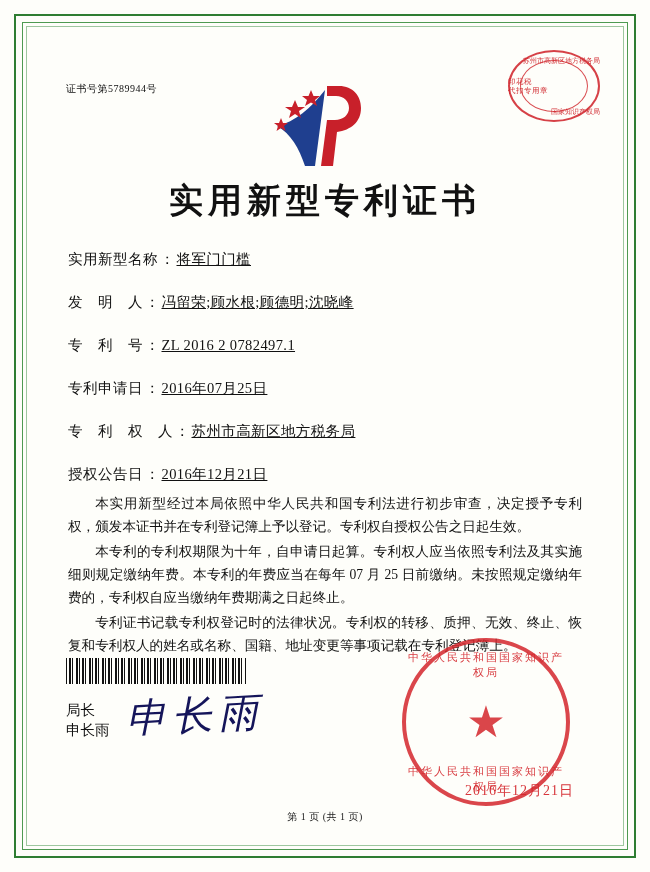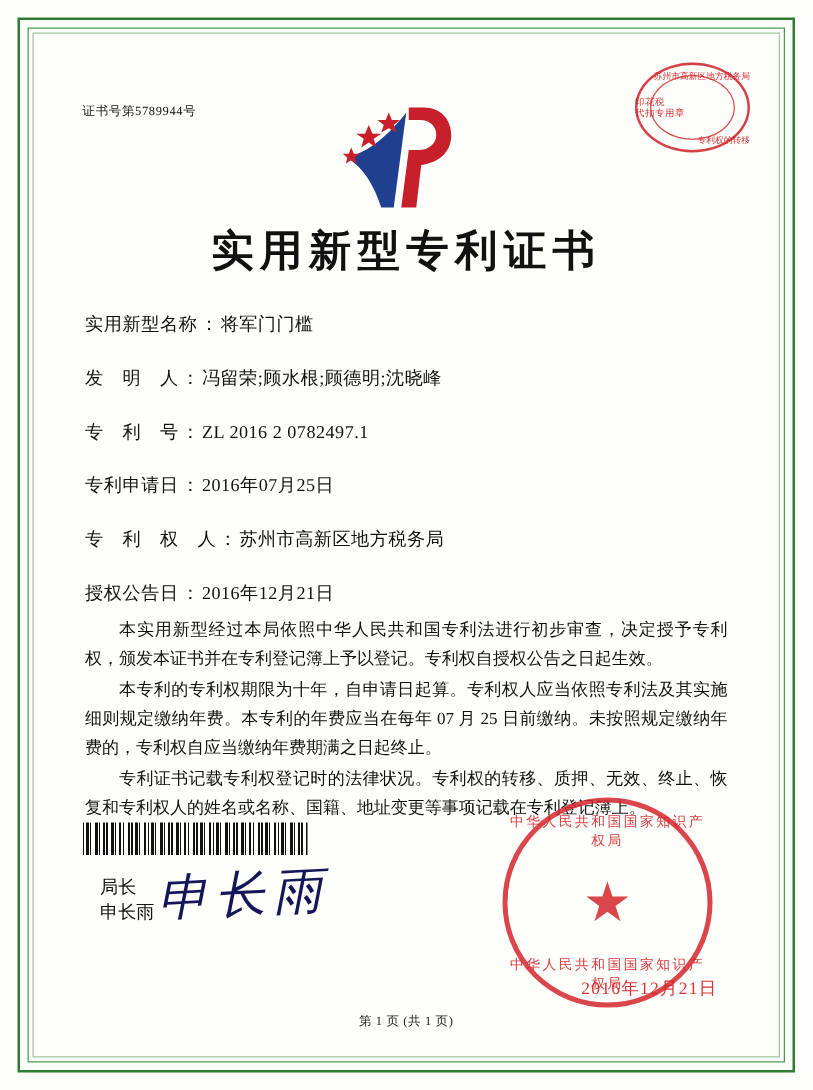--- a/index.html
+++ b/index.html
@@ -159,20 +159,21 @@
   }
   .field-label {
     white-space: nowrap;
     letter-spacing: 0.5px;
   }
   .field-sep {
     padding: 0 2px;
   }
   .field-value {
     letter-spacing: 0.4px;
+    text-decoration: underline;
   }
 
   
   .body-text {
     position: absolute;
     left: 28px;
     right: 28px;
     top: 452px;
     font-size: 13.6px;
     line-height: 23px;
@@ -195,21 +196,21 @@
       repeating-linear-gradient(to right,
         #111 0px, #111 1px, transparent 1px, transparent 3px,
         #111 3px, #111 5px, transparent 5px, transparent 6px,
         #111 6px, #111 7px, transparent 7px, transparent 10px,
         #111 10px, #111 12px, transparent 12px, transparent 13px);
   }
 
   
   .sig-block {
     position: absolute;
-    left: 40px;
+    left: 26px;
     top: 660px;
     font-size: 14.5px;
     line-height: 20px;
     color: #111;
   }
   .signature-script {
     position: absolute;
     left: 86px;
     top: 648px;
     font-size: 40px;
@@ -311,21 +312,21 @@
     </div>
 
     <div class="seal-top">
       <div class="oval"></div>
       <div class="oval-inner"></div>
       <div class="seal-arc-top">苏州市高新区地方税务局</div>
       <div class="seal-text">
         <div>印花税</div>
         <div>代扣专用章</div>
       </div>
-      <div class="seal-arc-bottom">专利权的转移</div>
+      <div class="seal-arc-bottom">国家知识产权局</div>
     </div>
 
     <div class="title">实用新型专利证书</div>
 
     <div class="fields">
 
       <div class="field-row">
         <span class="field-label">实用新型名称</span>
         <span class="field-sep">：</span>
         <span class="field-value">将军门门槛</span>

